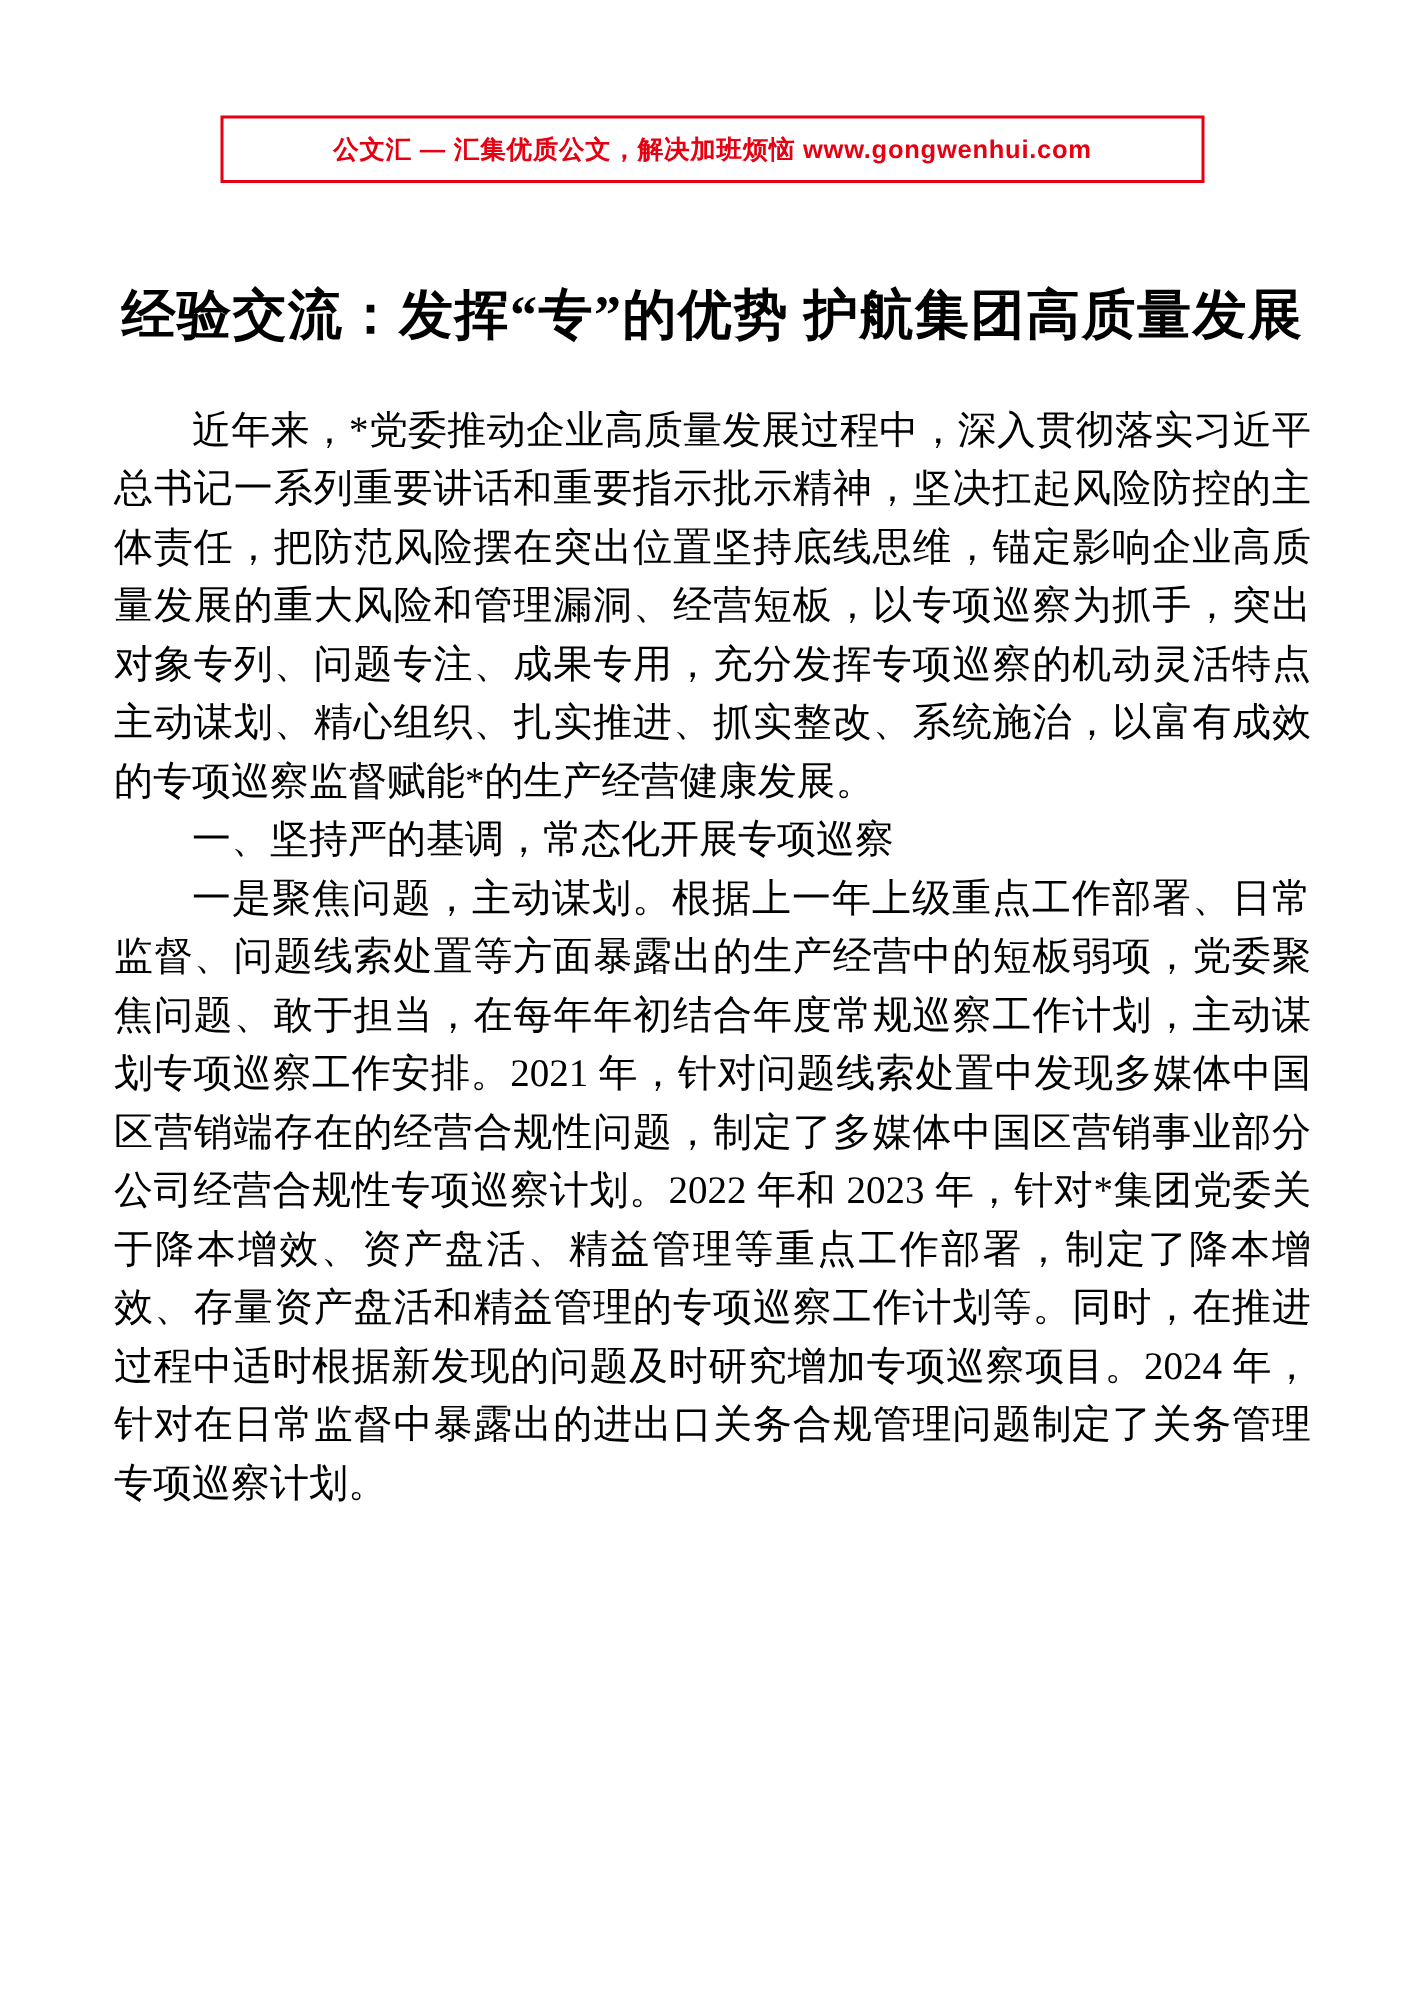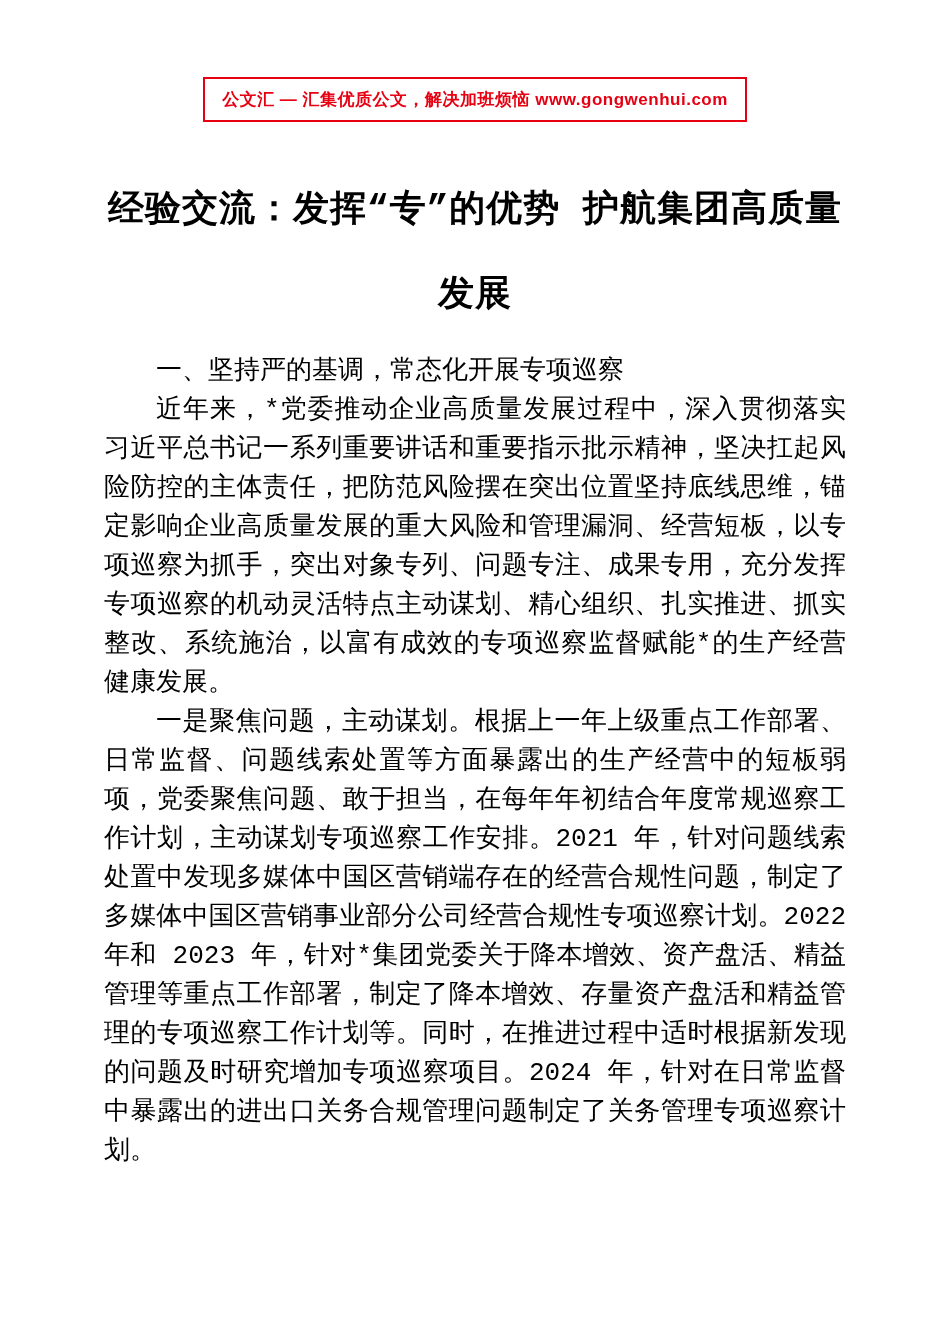--- a/index.html
+++ b/index.html
@@ -7,39 +7,38 @@
     width: 950px;
     height: 1344px;
     background: #ffffff;
     color: #000000;
     font-family: "Liberation Serif", "DejaVu Serif", serif;
     overflow: hidden;
     position: relative;
   }
   
   .banner {
-    width: 544px;
+    width: 656px;
     margin: 77px auto 0 auto;
     border: 2px solid #e60012;
     padding: 9px 6px;
     text-align: center;
     background: #ffffff;
   }
   .banner-text {
     color: #e60012;
     font-size: 17px;
     font-weight: bold;
     letter-spacing: 0.5px;
     font-family: "Liberation Sans", "DejaVu Sans", sans-serif;
     white-space: nowrap;
   }
   
   .doc {
-    margin: 0 104px;
-    font-family: Liberation Mono, monospace;
+    margin: 0 76px;
   }
   .doc-title {
     margin-top: 46px;
     font-size: 36px;
     font-weight: bold;
     line-height: 85px;
     text-align: center;
     letter-spacing: 1px;
     color: #000000;
   }
@@ -60,17 +59,17 @@
 <body>
 
 <div class="banner">
   <span class="banner-text">公文汇 — 汇集优质公文，解决加班烦恼 www.gongwenhui.com</span>
 </div>
 
 <div class="doc">
   <h1 class="doc-title">经验交流：发挥“专”的优势 护航集团高质量发展</h1>
 
   <div class="doc-body">
+    <p>近年来，*党委推动企业高质量发展过程中，深入贯彻落实习近平总书记一系列重要讲话和重要指示批示精神，坚决扛起风险防控的主体责任，把防范风险摆在突出位置坚持底线思维，锚定影响企业高质量发展的重大风险和管理漏洞、经营短板，以专项巡察为抓手，突出对象专列、问题专注、成果专用，充分发挥专项巡察的机动灵活特点主动谋划、精心组织、扎实推进、抓实整改、系统施治，以富有成效的专项巡察监督赋能*的生产经营健康发展。</p>
     <p>一、坚持严的基调，常态化开展专项巡察</p>
-    <p>近年来，*党委推动企业高质量发展过程中，深入贯彻落实习近平总书记一系列重要讲话和重要指示批示精神，坚决扛起风险防控的主体责任，把防范风险摆在突出位置坚持底线思维，锚定影响企业高质量发展的重大风险和管理漏洞、经营短板，以专项巡察为抓手，突出对象专列、问题专注、成果专用，充分发挥专项巡察的机动灵活特点主动谋划、精心组织、扎实推进、抓实整改、系统施治，以富有成效的专项巡察监督赋能*的生产经营健康发展。</p>
     <p>一是聚焦问题，主动谋划。根据上一年上级重点工作部署、日常监督、问题线索处置等方面暴露出的生产经营中的短板弱项，党委聚焦问题、敢于担当，在每年年初结合年度常规巡察工作计划，主动谋划专项巡察工作安排。2021 年，针对问题线索处置中发现多媒体中国区营销端存在的经营合规性问题，制定了多媒体中国区营销事业部分公司经营合规性专项巡察计划。2022 年和 2023 年，针对*集团党委关于降本增效、资产盘活、精益管理等重点工作部署，制定了降本增效、存量资产盘活和精益管理的专项巡察工作计划等。同时，在推进过程中适时根据新发现的问题及时研究增加专项巡察项目。2024 年，针对在日常监督中暴露出的进出口关务合规管理问题制定了关务管理专项巡察计划。</p>
   </div>
 </div>
 
 </body></html>

